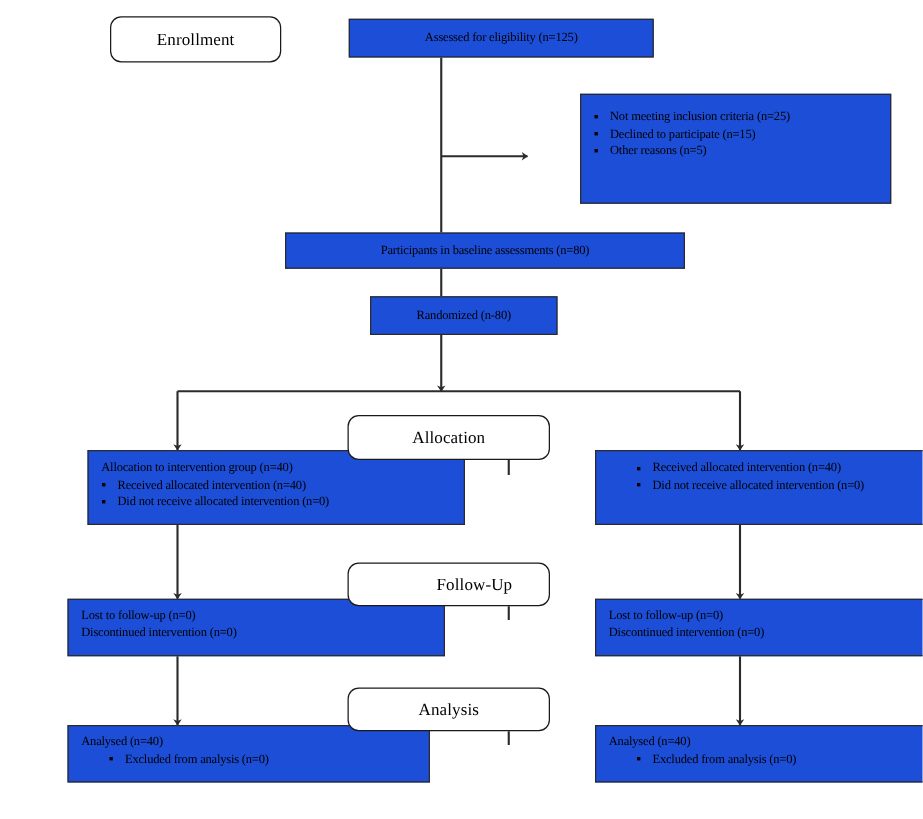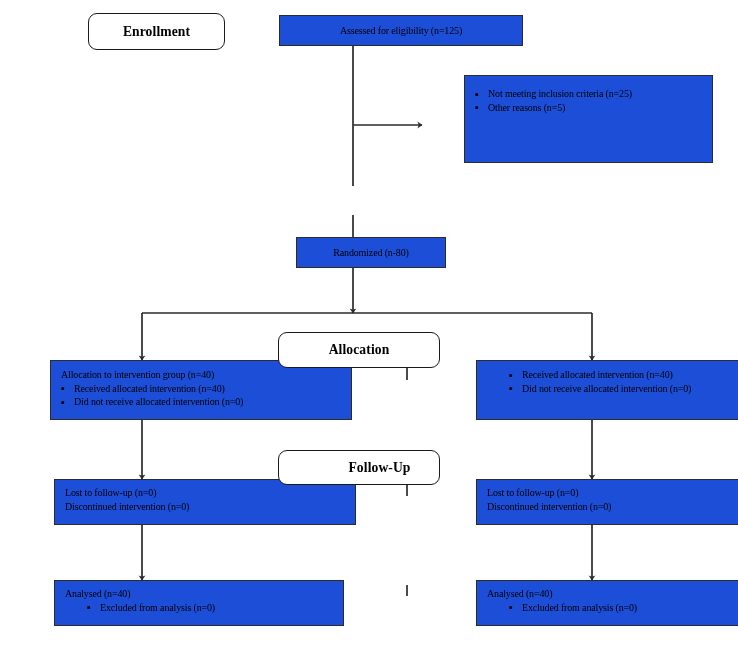--- a/index.html
+++ b/index.html
@@ -48,21 +48,21 @@
   }
   .pill {
     position: absolute;
     box-sizing: border-box;
     background: #ffffff;
     border: 1.6px solid #1a1a1a;
     border-radius: 9px;
     display: flex;
     align-items: center;
     justify-content: center;
-    font-weight: bold;
+    font-weight: normal;
     font-size: 13.6px;
     letter-spacing: 0.1px;
     z-index: 5;
   }
   ul.bullets {
     list-style: none;
     margin: 0;
     padding: 0;
   }
   ul.bullets li {
@@ -132,38 +132,45 @@
   </div>
 
   <div class="pill" style="left:278px; top:332px; width:162px; height:36px;">
     <span>Allocation</span>
   </div>
 
   <div class="pill" style="left:278px; top:450px; width:162px; height:35px;padding-left:41px;">
     <span>Follow-Up</span>
   </div>
 
+  <div class="pill" style="left:278px; top:550px; width:162px; height:35px;">
+    <span>Analysis</span>
+  </div>
 
   <div class="box center" style="left:243px; top:15px; width:244px; height:31px;">
     <span>Assessed for eligibility (n=125)</span>
   </div>
 
   <div class="box" style="left:428px; top:75px; width:249px; height:88px; padding-top:11px;">
     <ul class="bullets">
       <li>Not meeting inclusion criteria (n=25)</li>
+      <li>Declined to participate (n=15)</li>
       <li>Other reasons (n=5)</li>
     </ul>
   </div>
 
+  <div class="box center" style="left:192px; top:186px; width:320px; height:29px;">
+    <span>Participants in baseline assessments (n=80)</span>
+  </div>
 
   <div class="box center" style="left:260px; top:237px; width:150px; height:31px;">
     <span>Randomized (n-80)</span>
   </div>
 
-  <div class="box" style="left:14px; top:360px; width:302px; height:60px; padding-top:7px;">
+  <div class="box" style="left:34px; top:360px; width:302px; height:60px; padding-top:7px;">
     <div class="lead">Allocation to intervention group (n=40)</div>
     <ul class="bullets">
       <li>Received allocated intervention (n=40)</li>
       <li>Did not receive allocated intervention (n=0)</li>
     </ul>
   </div>
 
   <div class="box" style="left:440px; top:360px; width:285px; height:60px; padding-top:7px;">
     <ul class="bullets indented">
       <li>Received allocated intervention (n=40)</li>

